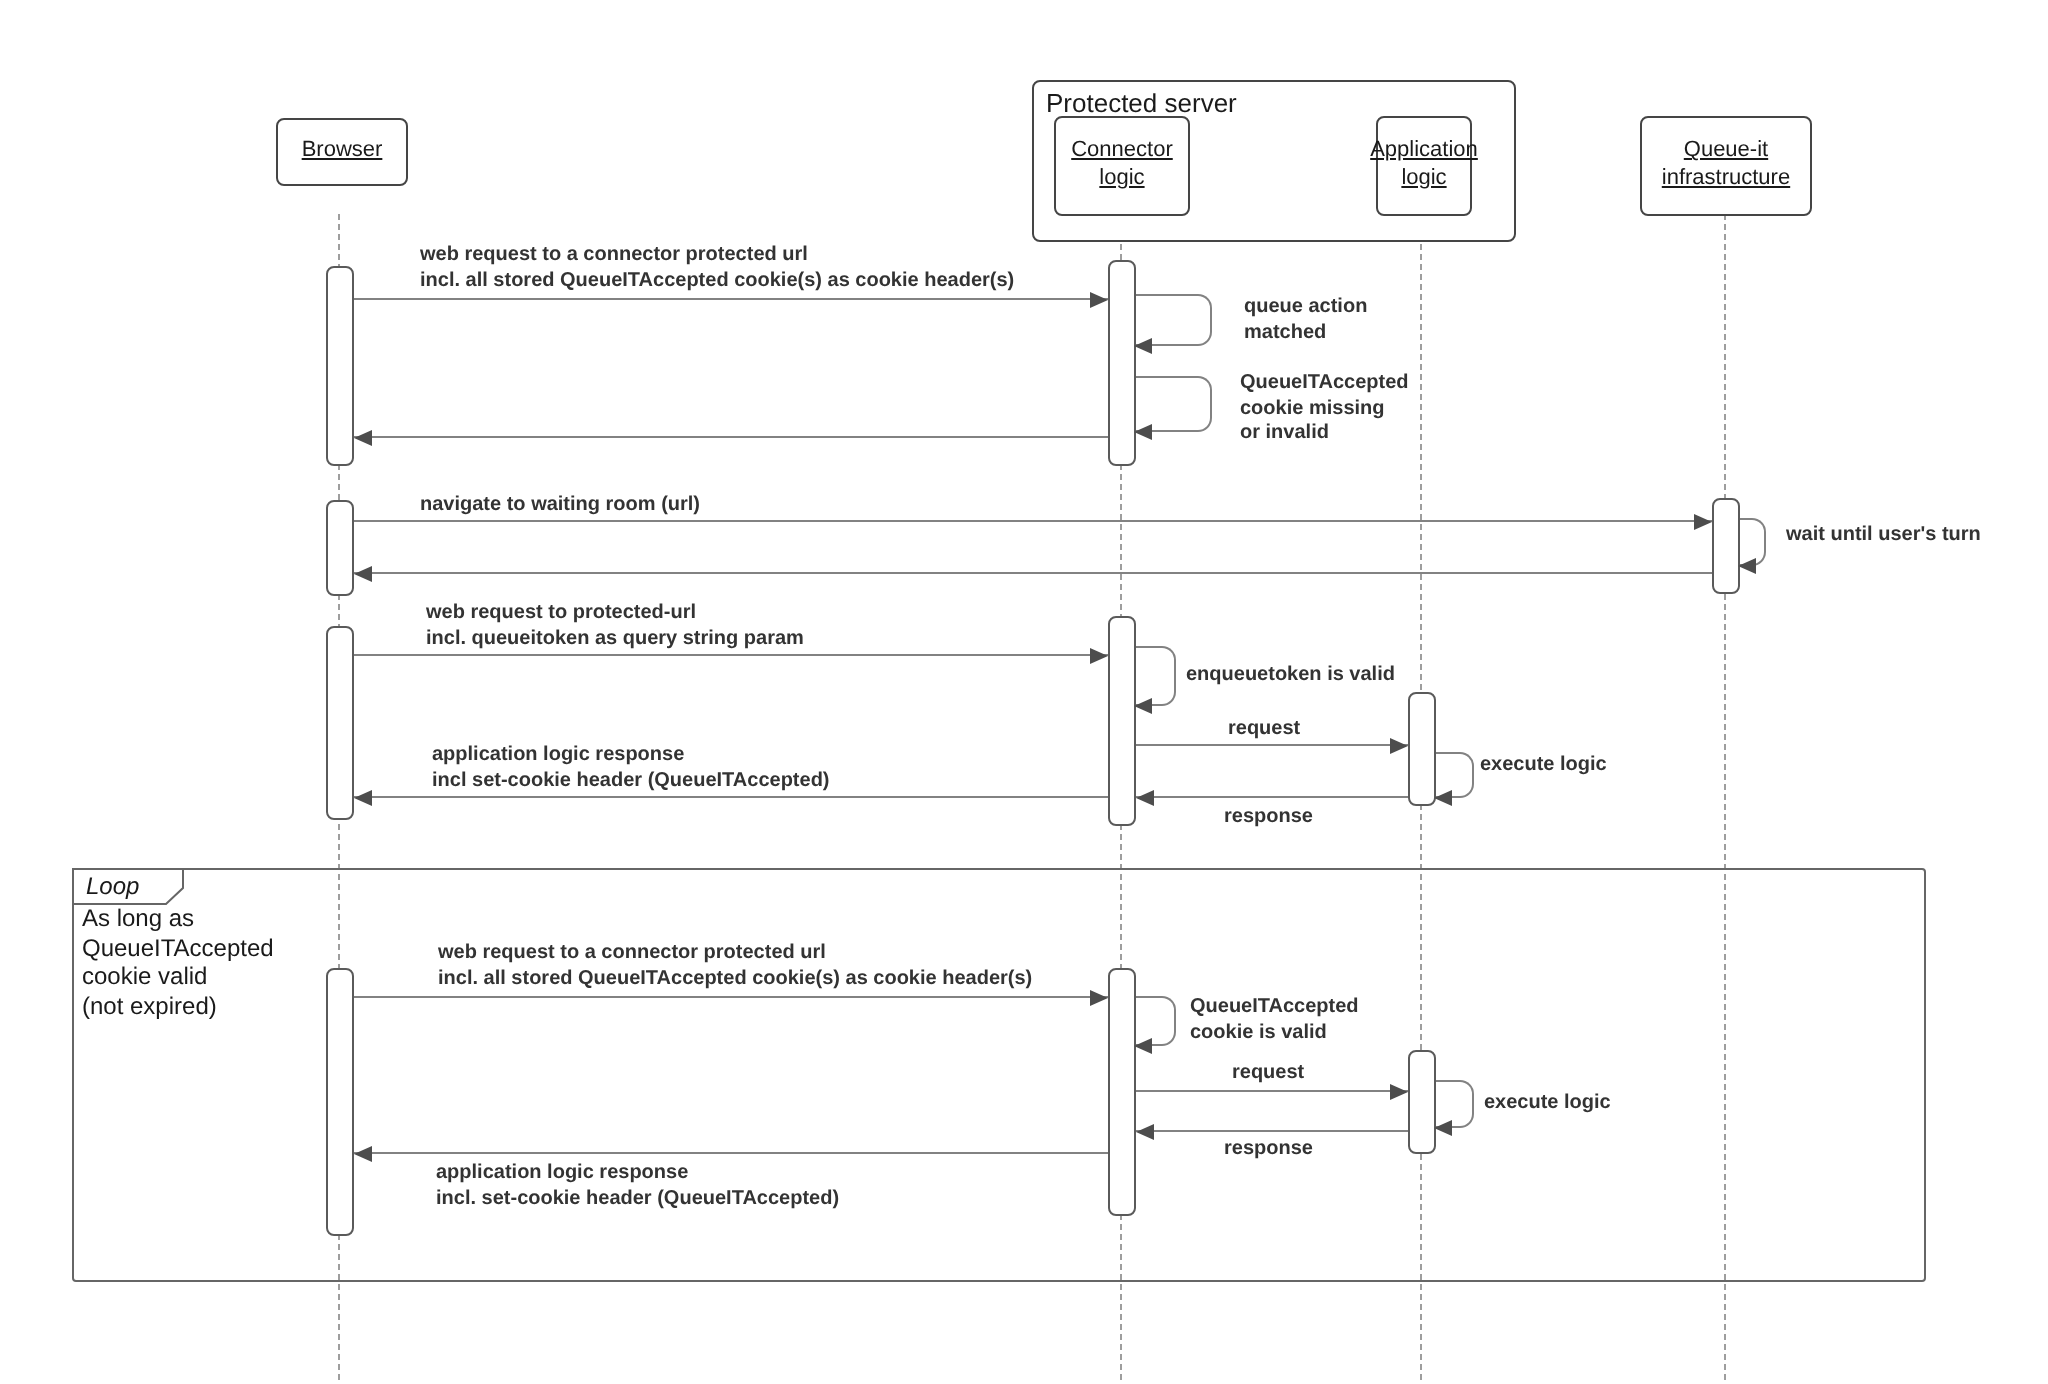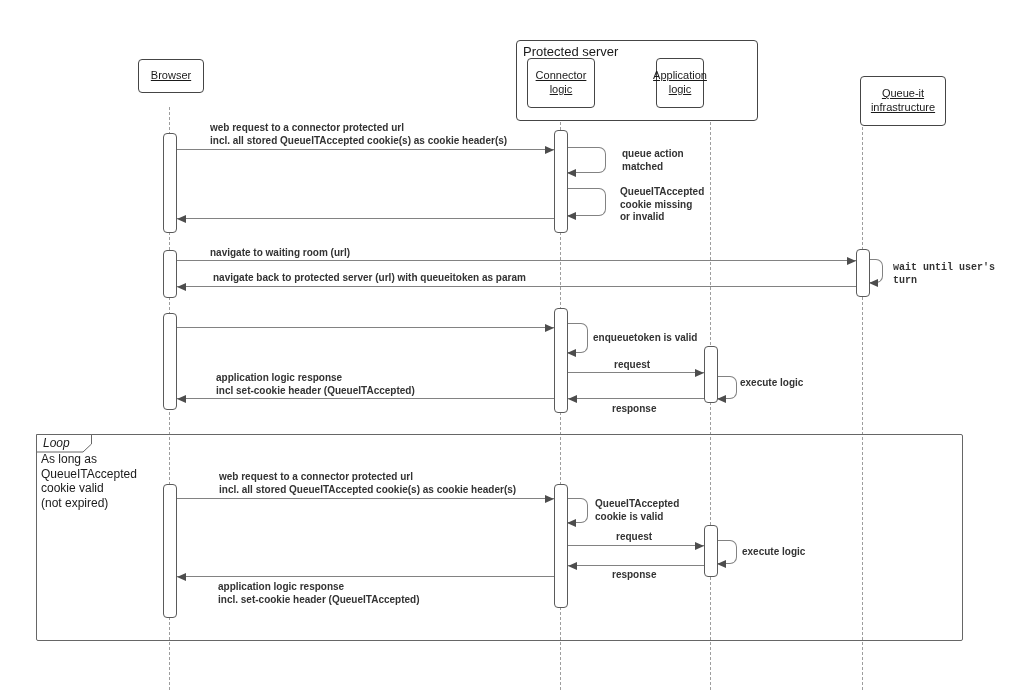--- a/index.html
+++ b/index.html
@@ -46,23 +46,23 @@
   <div class="lifeline" style="left:560px;"></div>
   <div class="lifeline" style="left:710px;"></div>
   <div class="lifeline" style="left:862px;"></div>
 
   <div class="container-frame" style="left:516px;top:40px;width:242px;height:81px;"></div>
   <div class="container-label" style="left:523px;top:44px;">Protected server</div>
 
   <div class="pbox" style="left:138px;top:59px;width:66px;height:34px;">Browser</div>
   <div class="pbox" style="left:527px;top:58px;width:68px;height:50px;">Connector
 logic</div>
-  <div class="pbox" style="left:656px;top:58px;width:48px;height:50px;text-decoration:underline;">Application
+  <div class="pbox" style="left:688px;top:58px;width:48px;height:50px;text-decoration:underline;">Application
 logic</div>
-  <div class="pbox" style="left:820px;top:76px;width:86px;height:50px;margin-left:40px;">Queue-it
+  <div class="pbox" style="left:820px;top:58px;width:86px;height:50px;">Queue-it
 infrastructure</div>
 
   <div class="loop-frame" style="left:36px;top:434px;width:927px;height:207px;"></div>
   <div class="loop-tab" style="left:36px;top:434px;">
     <svg width="57" height="19">
       <path d="M0.5,0.5 L55.5,0.5 L55.5,10 L47,18 L0.5,18 Z" fill="#ffffff" stroke="#666666" stroke-width="1"></path>
     </svg>
   </div>
   <div class="loop-tab-label" style="left:43px;top:436px;">Loop</div>
   <div class="loop-cond" style="left:41px;top:452px;">As long as
@@ -89,25 +89,26 @@
 matched</div>
   <div class="selfloop" style="left:568px;top:188px;width:38px;height:28px;"></div>
   <div class="mlabel" style="left:620px;top:186px;">QueueITAccepted
 cookie missing
 or invalid</div>
   <div class="arrow l" style="left:177px;top:218px;width:377px;"></div>
 
   <div class="arrow r" style="left:177px;top:260px;width:679px;"></div>
   <div class="mlabel" style="left:210px;top:247px;">navigate to waiting room (url)</div>
   <div class="selfloop" style="left:870px;top:259px;width:13px;height:24px;"></div>
-  <div class="mlabel" style="left:893px;top:262px;font-family:Liberation Mono, monospace;">wait until user's turn</div>
+  <div class="mlabel" style="left:893px;top:262px;">wait until user's turn</div>
   <div class="arrow l" style="left:177px;top:286px;width:679px;"></div>
-  <div class="mlabel" style="left:213px;top:272px;">navigate back to protected server (url) with queueitoken as param</div>
 
   <div class="arrow r" style="left:177px;top:327px;width:377px;"></div>
+  <div class="mlabel" style="left:213px;top:301px;">web request to protected-url
+incl. queueitoken as query string param</div>
   <div class="selfloop" style="left:568px;top:323px;width:20px;height:30px;"></div>
   <div class="mlabel" style="left:593px;top:332px;">enqueuetoken is valid</div>
   <div class="arrow r" style="left:568px;top:372px;width:136px;"></div>
   <div class="mlabel" style="left:614px;top:359px;">request</div>
   <div class="selfloop" style="left:718px;top:376px;width:19px;height:23px;"></div>
   <div class="mlabel" style="left:740px;top:377px;">execute logic</div>
   <div class="arrow l" style="left:568px;top:398px;width:136px;"></div>
   <div class="mlabel" style="left:612px;top:403px;">response</div>
   <div class="arrow l" style="left:177px;top:398px;width:377px;"></div>
   <div class="mlabel" style="left:216px;top:372px;">application logic response

